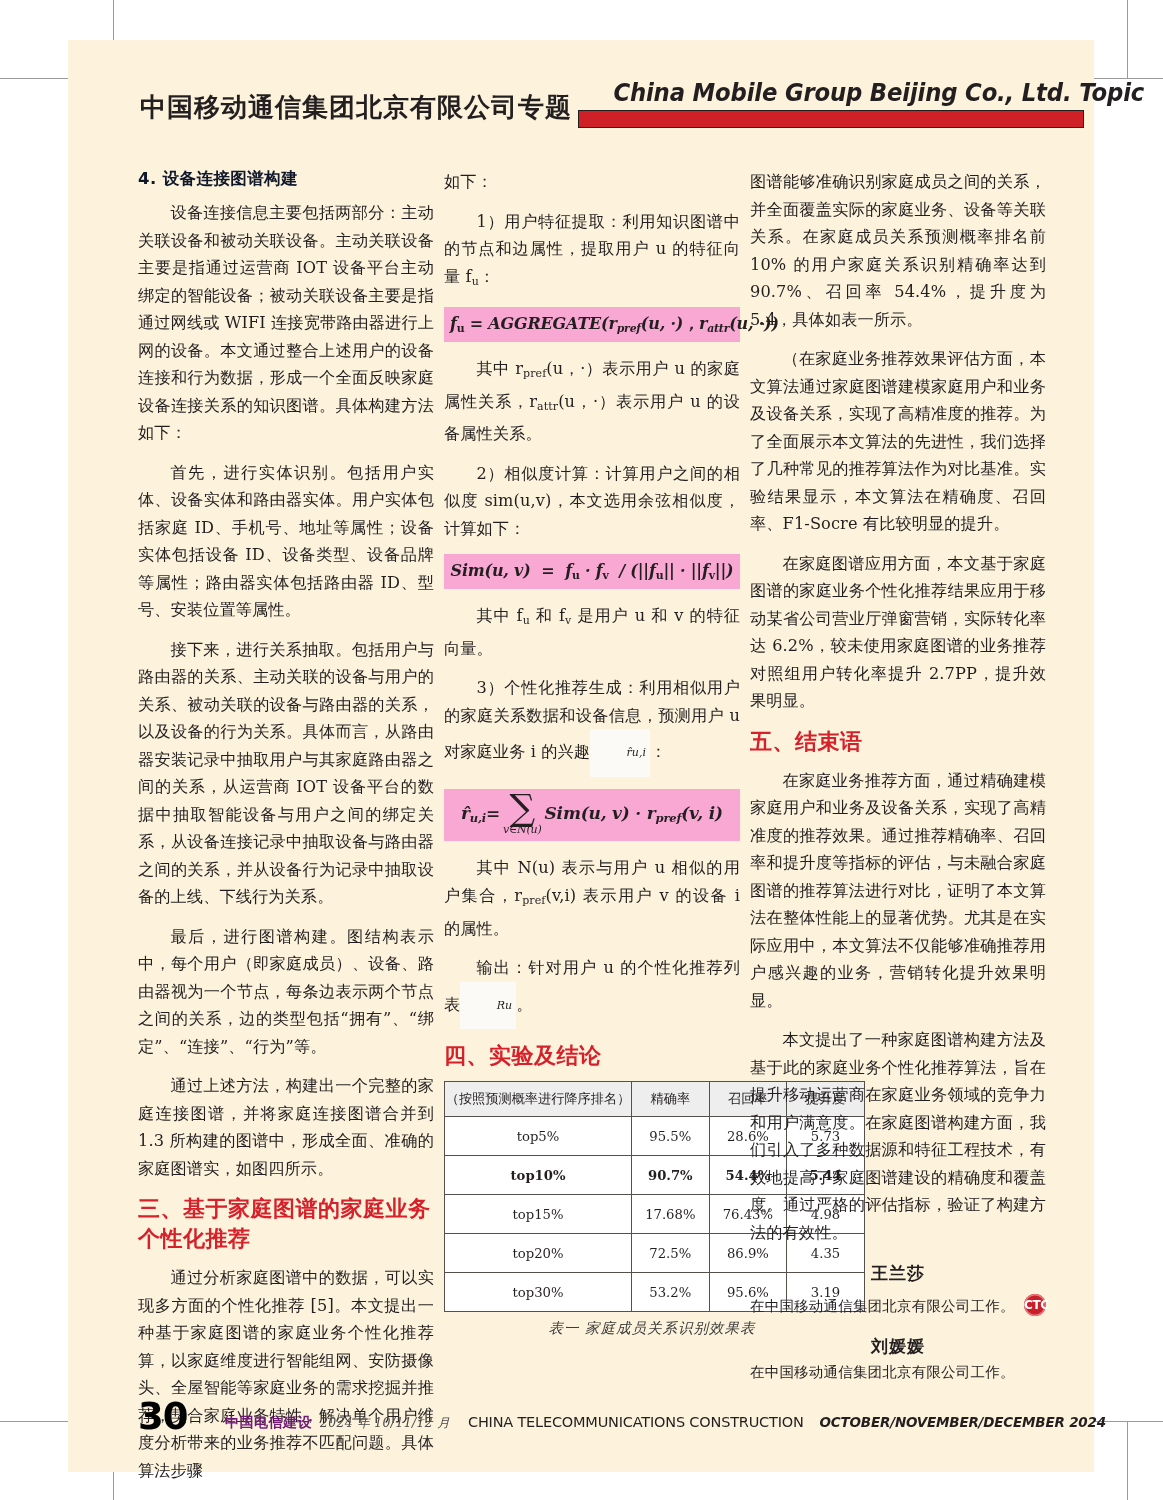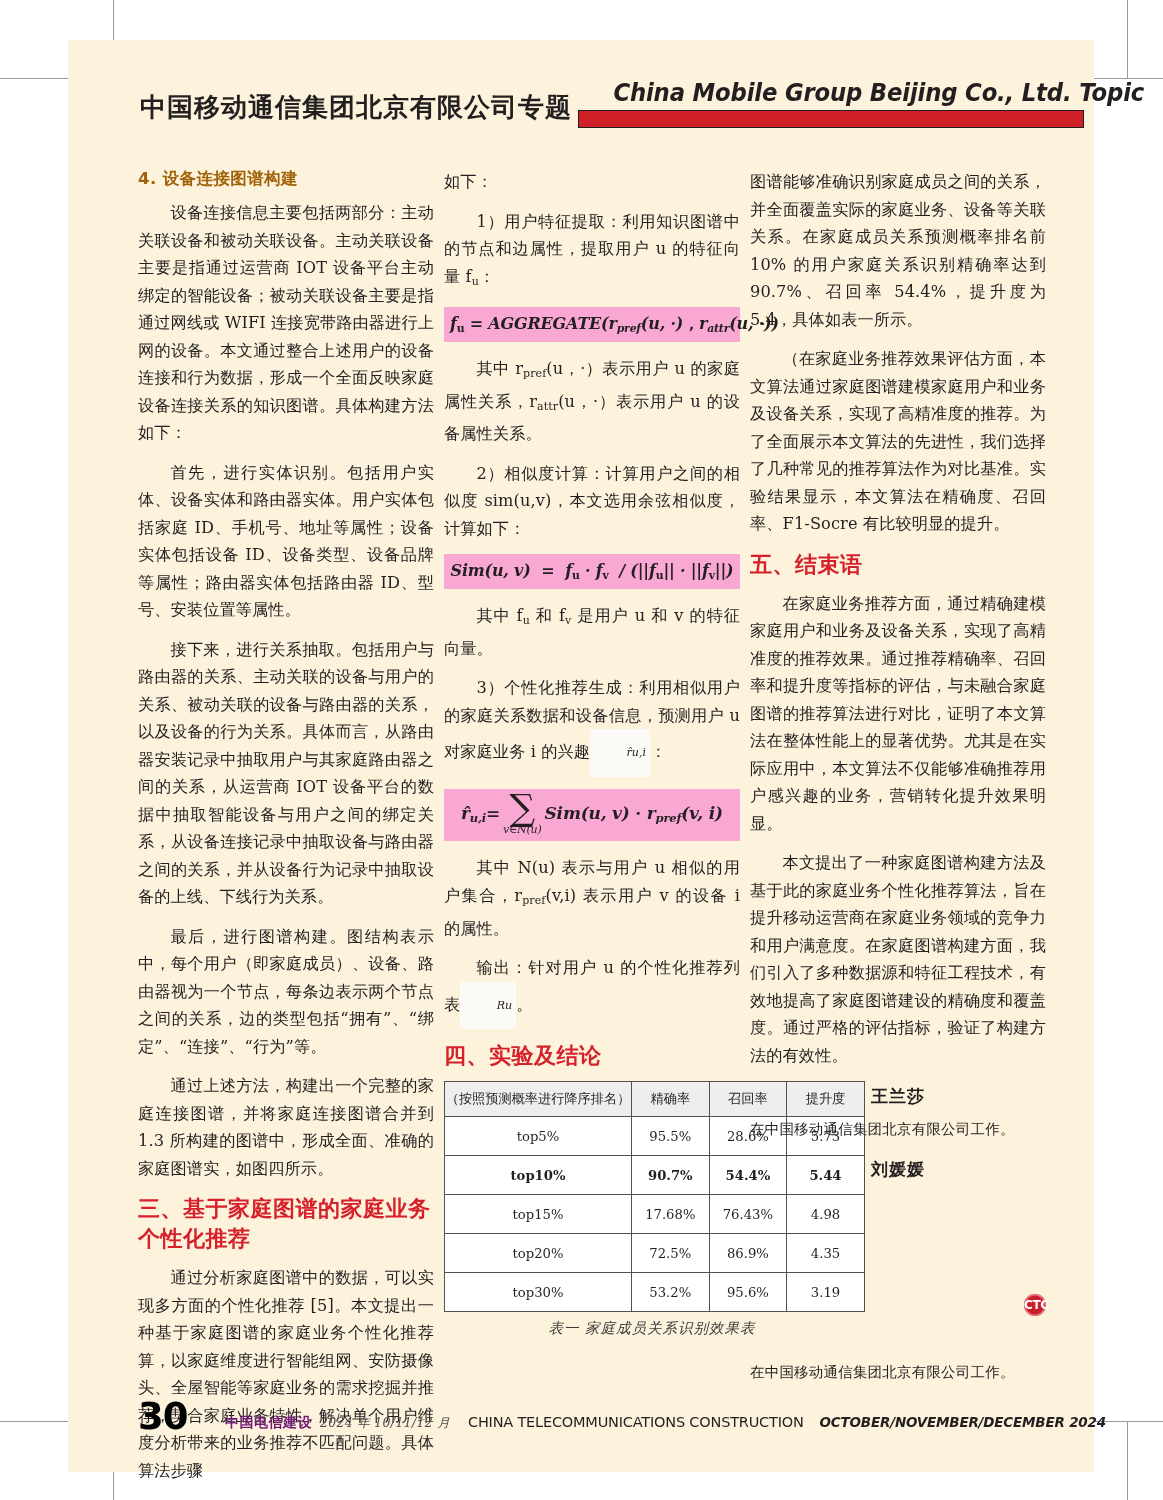--- a/index.html
+++ b/index.html
@@ -105,21 +105,21 @@
     text-indent: 2em;
     letter-spacing: 0.1px;
   }
   p.body.noind { text-indent: 0; }
 
   h3.sub {
     margin: 0 0 9px 0;
     font-family: "DejaVu Sans", "Liberation Sans", sans-serif;
     font-size: 16.5px;
     font-weight: 700;
-    color: #a16207;
+    color: #0f172a;
     letter-spacing: 0.4px;
   }
   h2.sec {
     margin: 4px 0 10px 0;
     font-family: "DejaVu Sans", "Liberation Sans", sans-serif;
     font-size: 22px;
     font-weight: 700;
     line-height: 30px;
     color: #d6202a;
     letter-spacing: 0.5px;
@@ -427,20 +427,21 @@
               </tr>
             </tbody>
         </table>
         <div class="tcap">表一  家庭成员关系识别效果表</div>
       </div>
     </div>
 
     <div class="col" id="col3">
       <p class="body noind">图谱能够准确识别家庭成员之间的关系，并全面覆盖实际的家庭业务、设备等关联关系。在家庭成员关系预测概率排名前 10% 的用户家庭关系识别精确率达到 90.7%、召回率 54.4%，提升度为 5.4，具体如表一所示。</p>
       <p class="body">（在家庭业务推荐效果评估方面，本文算法通过家庭图谱建模家庭用户和业务及设备关系，实现了高精准度的推荐。为了全面展示本文算法的先进性，我们选择了几种常见的推荐算法作为对比基准。实验结果显示，本文算法在精确度、召回率、F1-Socre 有比较明显的提升。</p>
+      <p class="body">在家庭图谱应用方面，本文基于家庭图谱的家庭业务个性化推荐结果应用于移动某省公司营业厅弹窗营销，实际转化率达 6.2%，较未使用家庭图谱的业务推荐对照组用户转化率提升 2.7PP，提升效果明显。</p>
       <h2 class="sec">五、结束语</h2>
       <p class="body">在家庭业务推荐方面，通过精确建模家庭用户和业务及设备关系，实现了高精准度的推荐效果。通过推荐精确率、召回率和提升度等指标的评估，与未融合家庭图谱的推荐算法进行对比，证明了本文算法在整体性能上的显著优势。尤其是在实际应用中，本文算法不仅能够准确推荐用户感兴趣的业务，营销转化提升效果明显。</p>
       <p class="body">本文提出了一种家庭图谱构建方法及基于此的家庭业务个性化推荐算法，旨在提升移动运营商在家庭业务领域的竞争力和用户满意度。在家庭图谱构建方面，我们引入了多种数据源和特征工程技术，有效地提高了家庭图谱建设的精确度和覆盖度。通过严格的评估指标，验证了构建方法的有效性。</p>
 
       <div id="ctc-badge">CTC</div>
 
       <div class="author-name">王兰莎</div>
       <div class="author-aff">在中国移动通信集团北京有限公司工作。</div>
       <div class="author-name">刘媛媛</div>
       <div class="lastaff">在中国移动通信集团北京有限公司工作。</div>

